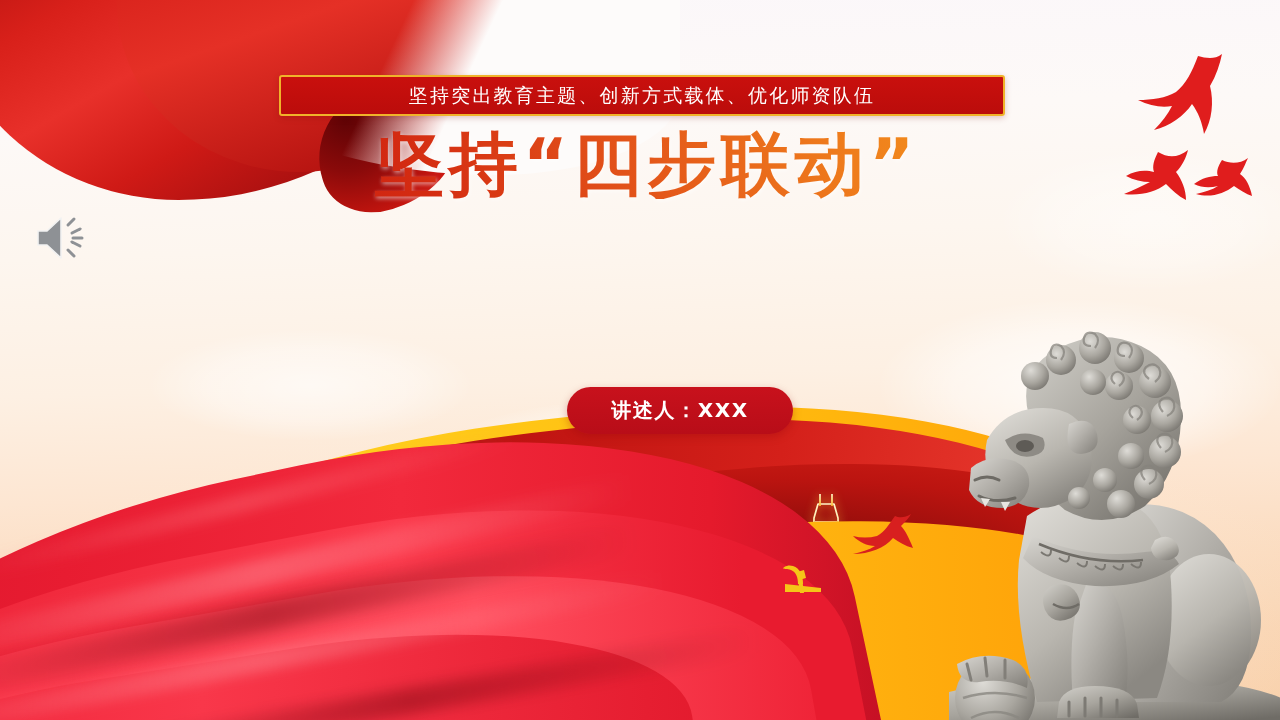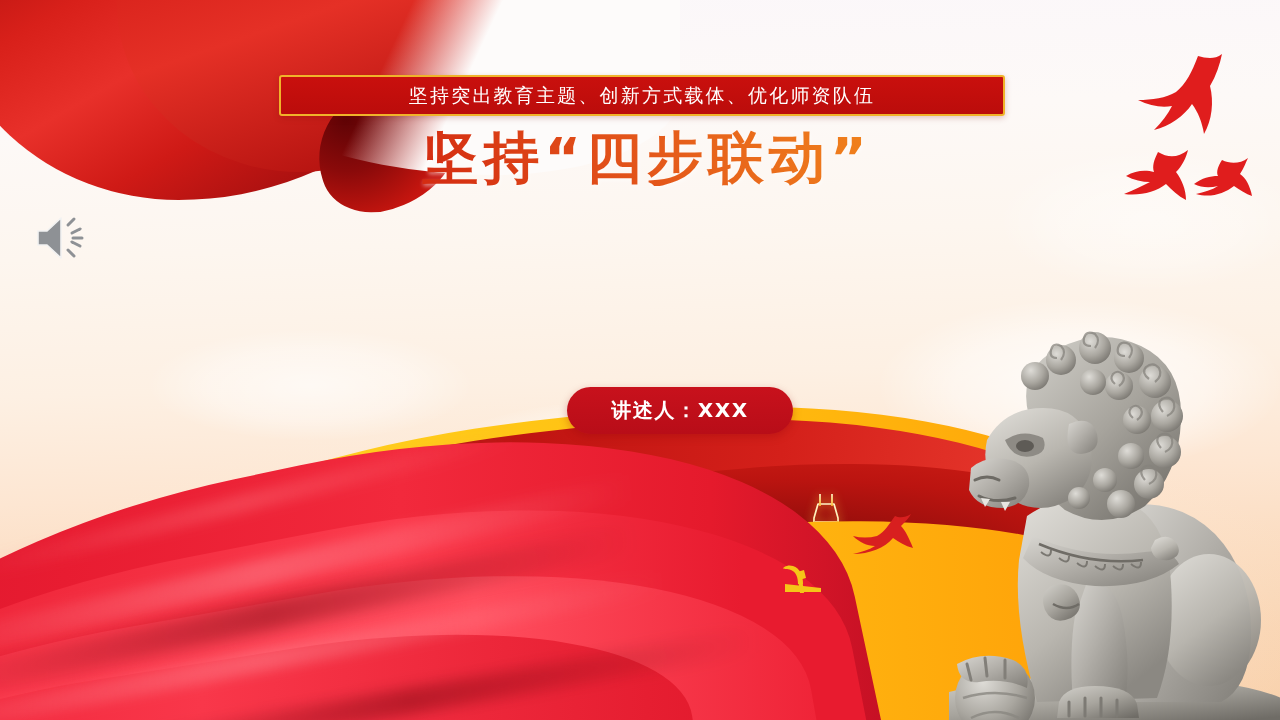--- a/index.html
+++ b/index.html
@@ -261,21 +261,21 @@
     font-weight: bold;
     line-height: 1.0;
     white-space: nowrap;
     background-clip: text;
     -webkit-background-clip: text;
     color: transparent;
     -webkit-text-fill-color: transparent;
     filter: drop-shadow(1px 2px 2px rgba(255,255,255,0.55));
   }
   .title-line-1 {
-    font-size: 56px;
+    font-size: 69px;
     letter-spacing: 5px;
     background-image: linear-gradient(68deg,
         #bd1310 0%, #c9160f 16%, #d42c12 32%,
         #e4571a 50%, #ef7d1c 66%, #f59a1b 80%, #f9b51c 100%);
     margin-left: 14px;
   }
   .title-line-2 {
     font-size: 96px;
     letter-spacing: 4px;
     margin-top: 6px;

